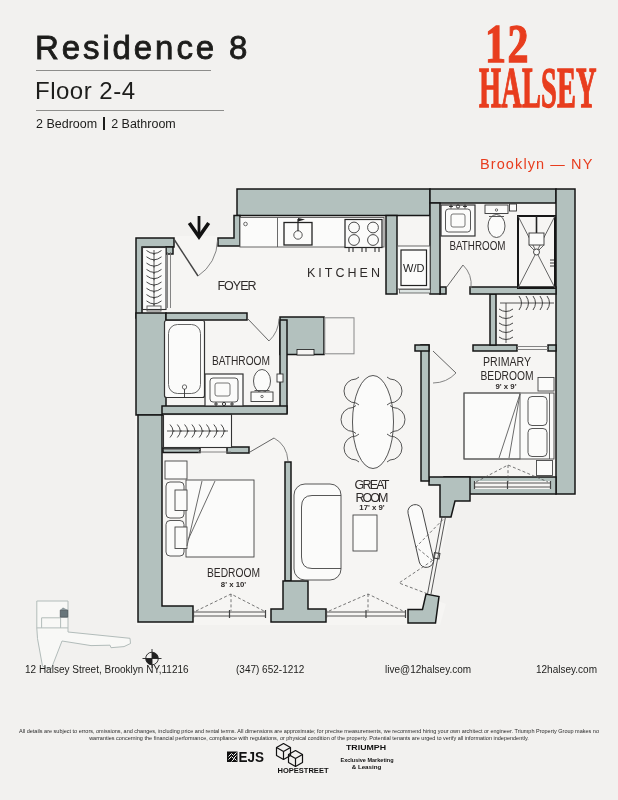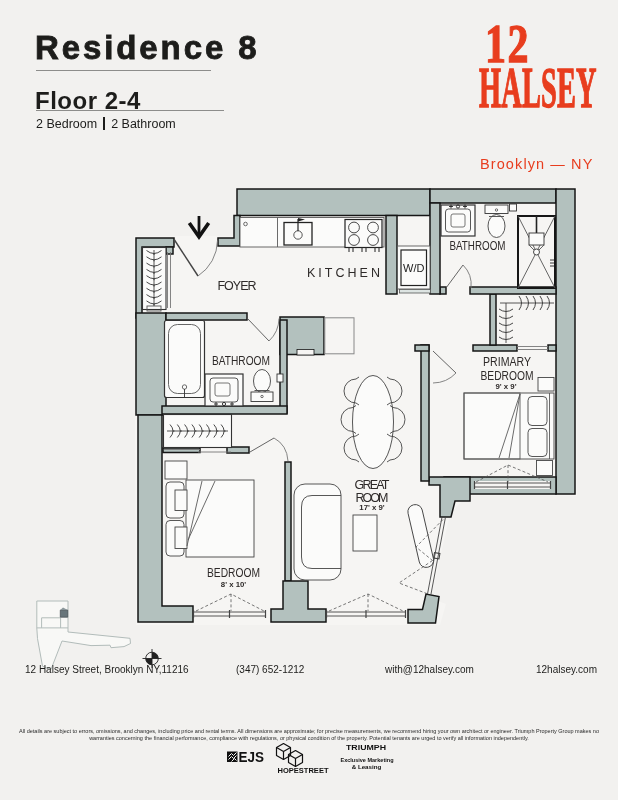--- a/index.html
+++ b/index.html
@@ -1,20 +1,20 @@
 <!DOCTYPE html>
 <html><head>
 <meta charset="utf-8">
 <style>
   html,body{margin:0;padding:0;}
   body{width:618px;height:800px;background:#f2f1ef;font-family:"Liberation Sans",sans-serif;position:relative;overflow:hidden;}
   .abs{position:absolute;}
-  #res8{left:35px;top:29px;font-size:33px;letter-spacing:2.9px;color:#1d1d1b;font-weight:bold;-webkit-text-stroke:0.85px #1d1d1b;}
+  #res8{left:35px;top:29px;font-size:33px;letter-spacing:2.9px;color:#1d1d1b;font-weight:normal;-webkit-text-stroke:0.85px #1d1d1b;}
   #rule1{left:36px;top:70px;width:175px;height:1px;background:#8d8d8b;}
-  #floor{left:35px;top:87px;font-size:24px;letter-spacing:0.5px;color:#1d1d1b;font-weight:bold;}
+  #floor{left:35px;top:77px;font-size:24px;letter-spacing:0.5px;color:#1d1d1b;font-weight:normal;}
   #rule2{left:36px;top:110px;width:188px;height:1px;background:#8d8d8b;}
   #bedbath{left:36px;top:117px;font-size:12.5px;font-weight:normal;color:#1d1d1b;}
   #bedbath .sep{display:inline-block;width:2px;height:13px;background:#1d1d1b;margin:0 6px;vertical-align:-2px;}
   
   #logo{left:478px;top:18px;width:120px;color:#e83d1e;text-align:left;}
   #l12{position:absolute;left:7px;top:-5px;-webkit-text-stroke:0.7px #e83d1e;font-family:"Liberation Serif",serif;font-weight:bold;font-size:30px;transform:scaleY(1.8) scaleX(1.4);transform-origin:left top;letter-spacing:1px;}
   #lhalsey{position:absolute;left:1px;top:38px;-webkit-text-stroke:0.7px #e83d1e;font-family:"Liberation Serif",serif;font-weight:bold;font-size:30px;transform:scaleY(1.9) scaleX(0.945);transform-origin:left top;letter-spacing:0.2px;}
   #lbkn{position:absolute;left:2px;top:98px;font-size:14.5px;letter-spacing:1.1px;white-space:nowrap;margin-top:40px;}
   
   .f1{top:664px;font-size:10px;color:#1d1d1b;}
@@ -342,14 +342,14 @@
         <text x="303" y="773.4" font-size="7.6" font-weight="bold" fill="#111" text-anchor="middle" textLength="51" lengthAdjust="spacingAndGlyphs">HOPESTREET</text>
         <text x="366" y="750.2" font-size="7.8" font-weight="bold" fill="#111" text-anchor="middle" textLength="40" lengthAdjust="spacingAndGlyphs">TRIUMPH</text>
         <text x="367" y="762" font-size="6.2" font-weight="bold" fill="#111" text-anchor="middle" textLength="53" lengthAdjust="spacingAndGlyphs">Exclusive Marketing</text>
         <text x="366.5" y="768.8" font-size="6.2" font-weight="bold" fill="#111" text-anchor="middle">&amp; Leasing</text>
       </g>
     </g>
   </svg>
 
   <div class="abs f1" id="fa">12 Halsey Street, Brooklyn NY,11216</div>
   <div class="abs f1" id="fb">(347) 652-1212</div>
-  <div class="abs f1" id="fc">with@12halsey.com</div>
+  <div class="abs f1" id="fc">live@12halsey.com</div>
   <div class="abs f1" id="fd">12halsey.com</div>
 
 </body></html>

